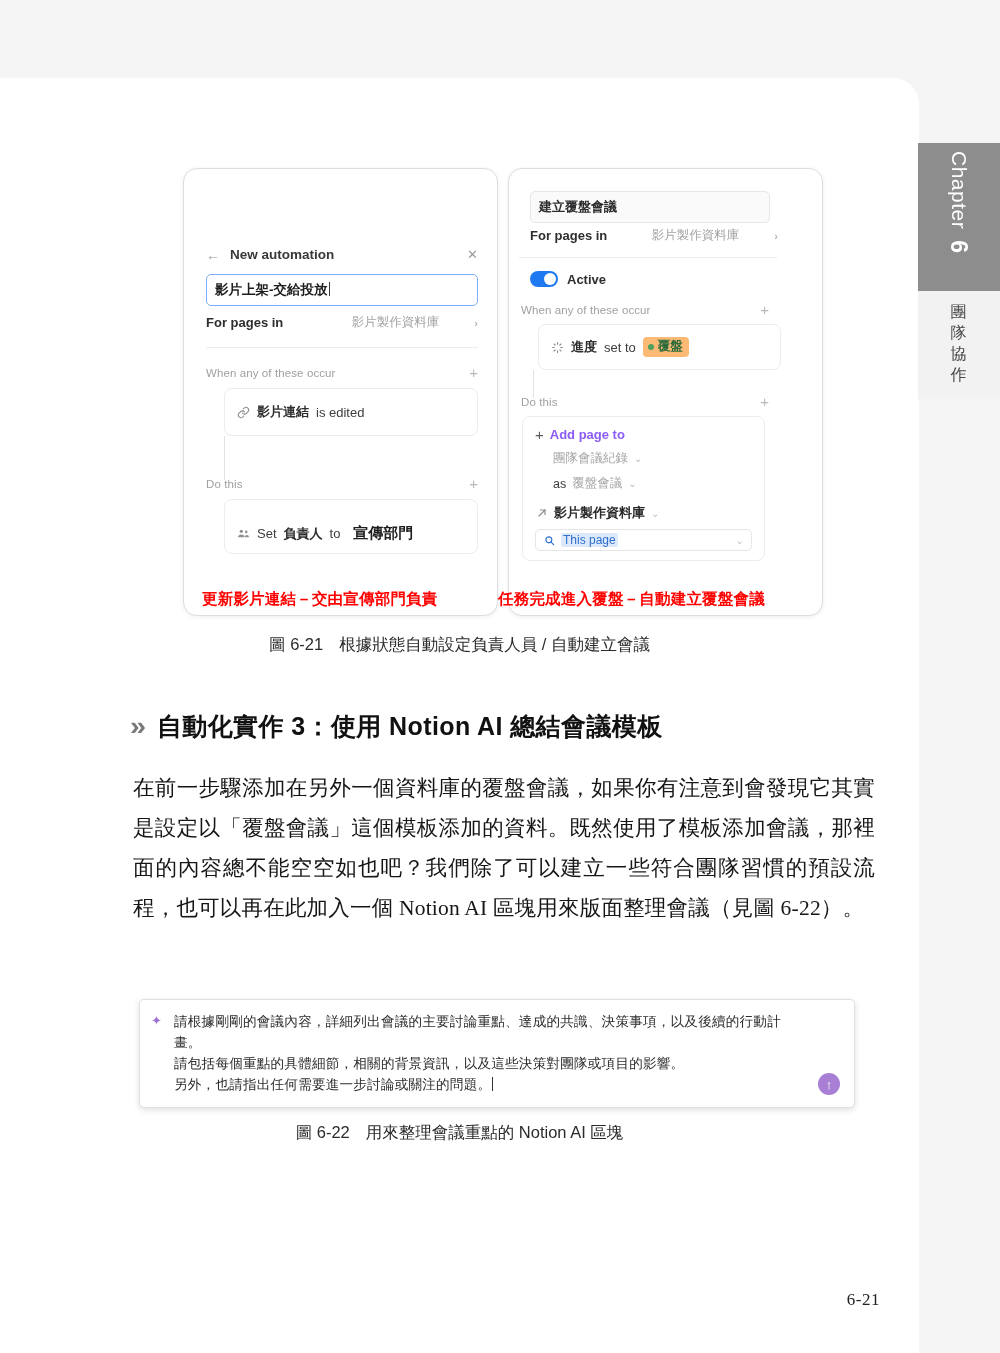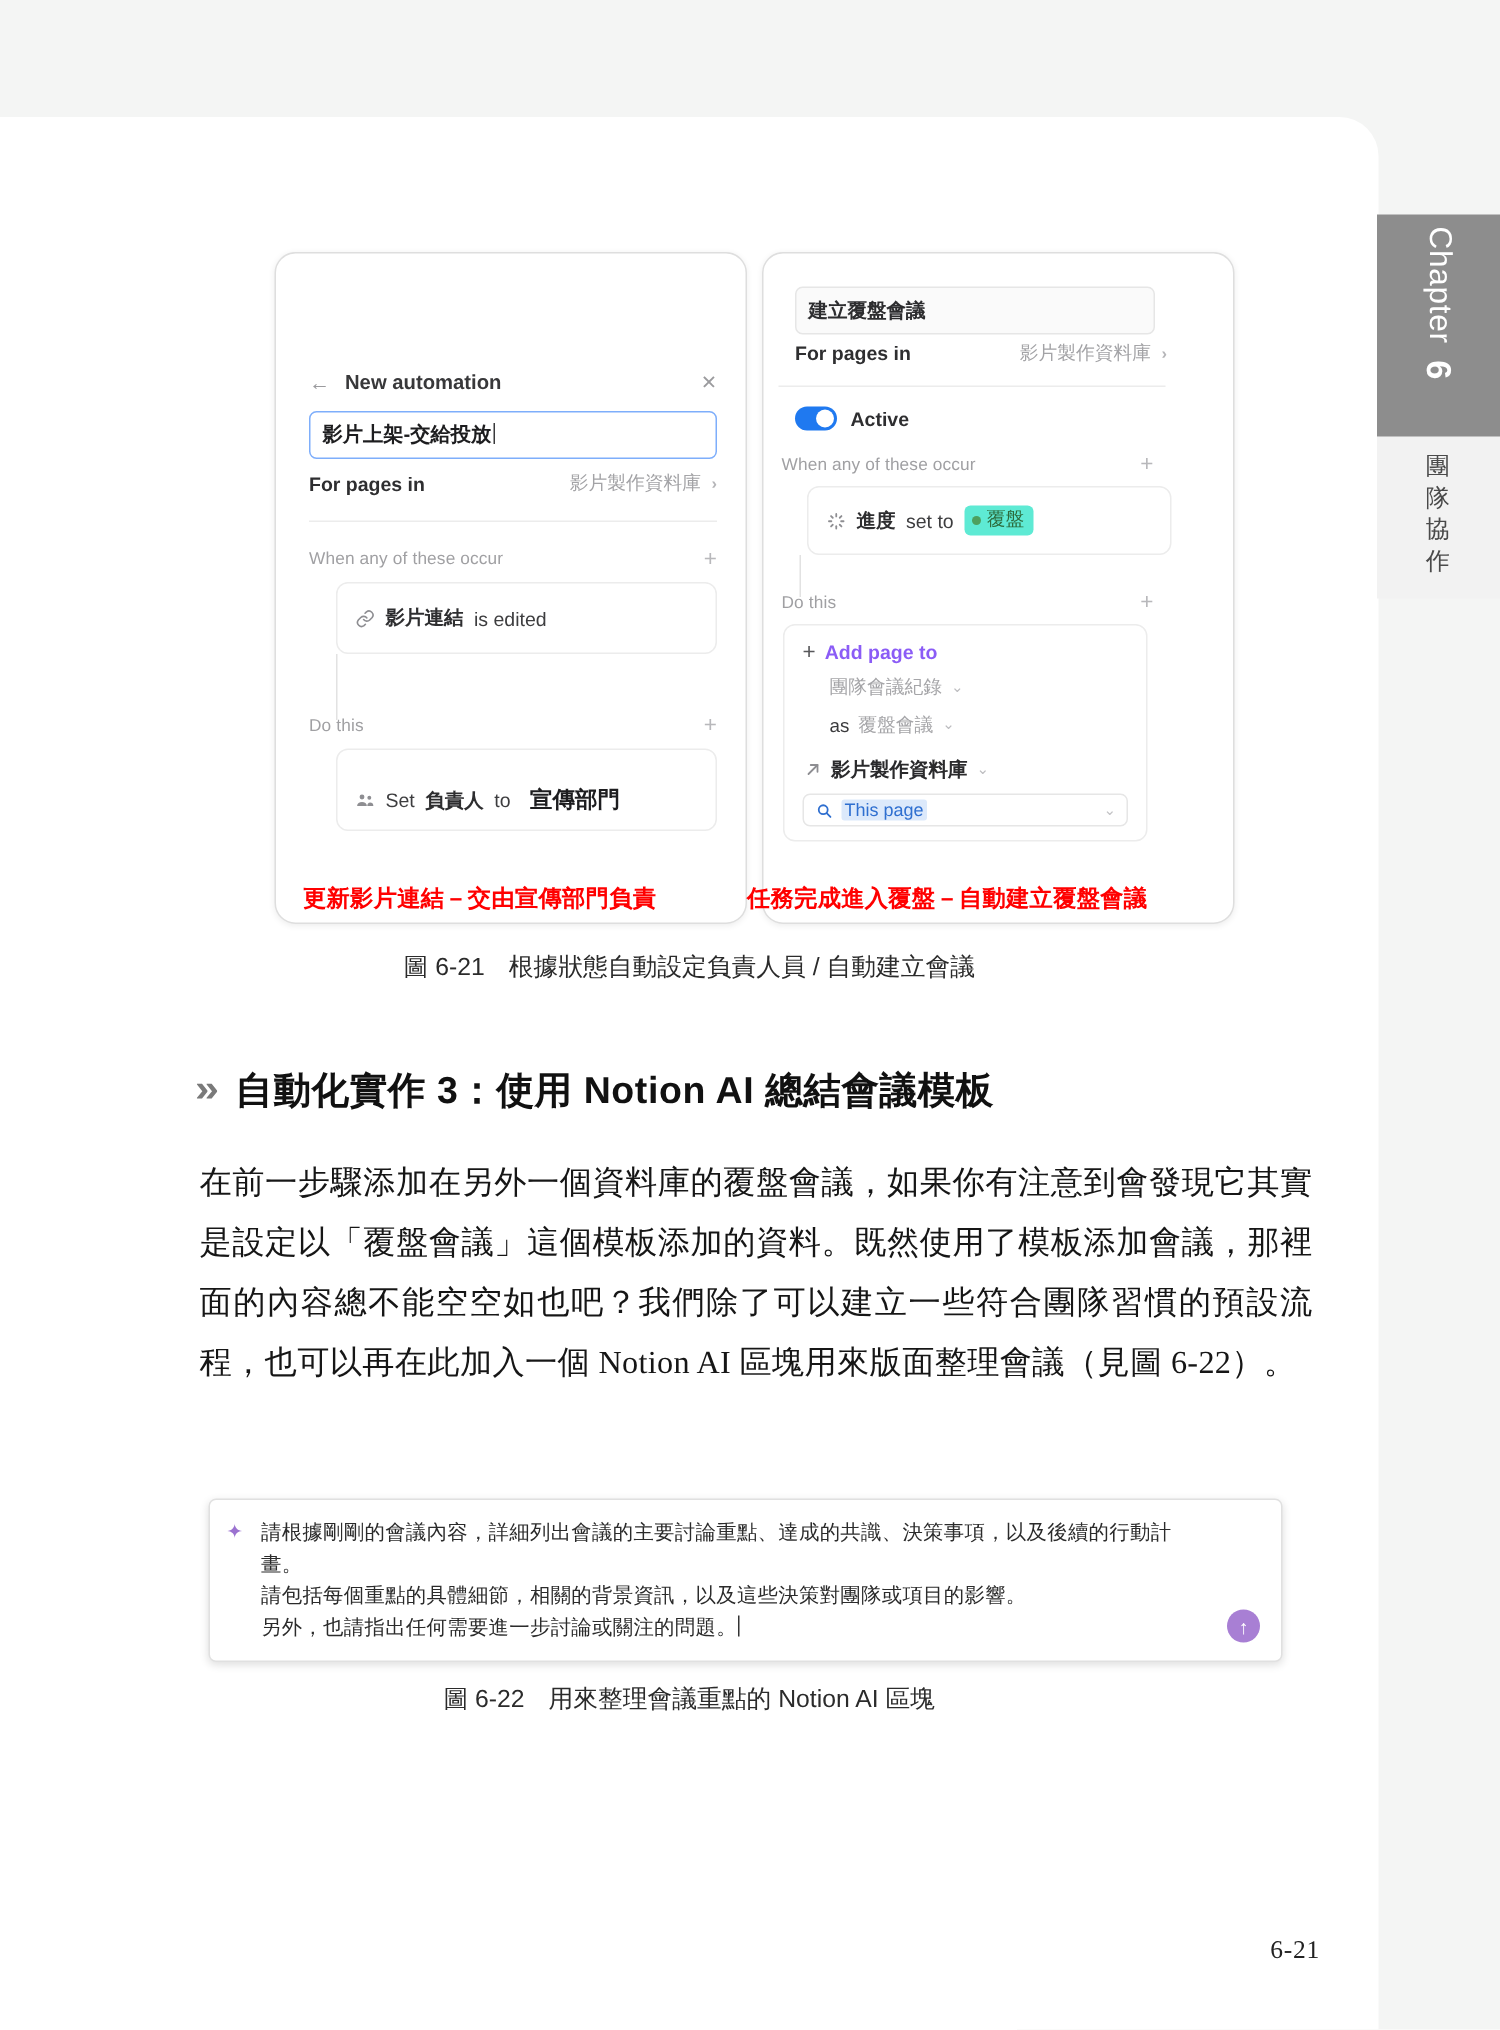--- a/index.html
+++ b/index.html
@@ -149,20 +149,21 @@
     padding: 6px 8px;
     box-sizing: border-box;
   }
 
   .nt-row {
     display: flex;
     align-items: center;
     font-size: 13px;
     color: #2e2e30;
     font-weight: 700;
+    gap: 28px;
   }
   .nt-row .val {
     margin-left: auto;
     color: #a3a3a6;
     font-weight: 400;
     font-size: 12.5px;
   }
   .nt-row .chev { color: #b5b5b8; margin-left: 7px; font-size: 11px; }
 
   .nt-divider {
@@ -233,26 +234,26 @@
     justify-content: center;
     color: #8e8e92;
     flex: 0 0 auto;
   }
   .mini-icon svg { display: block; }
 
   .status-pill {
     display: inline-flex;
     align-items: center;
     gap: 4px;
-    background: #5eead4;
+    background: #fdba74;
     color: #2d6b3c;
     border-radius: 4px;
     padding: 1px 6px 2px 5px;
     font-size: 12.5px;
-    font-weight: 400;
+    font-weight: 700;
   }
   .status-pill .dot {
     width: 6px; height: 6px; border-radius: 50%;
     background: #4da05e;
     display: inline-block;
   }
 
   .connector {
     position: absolute;
     width: 1px;

